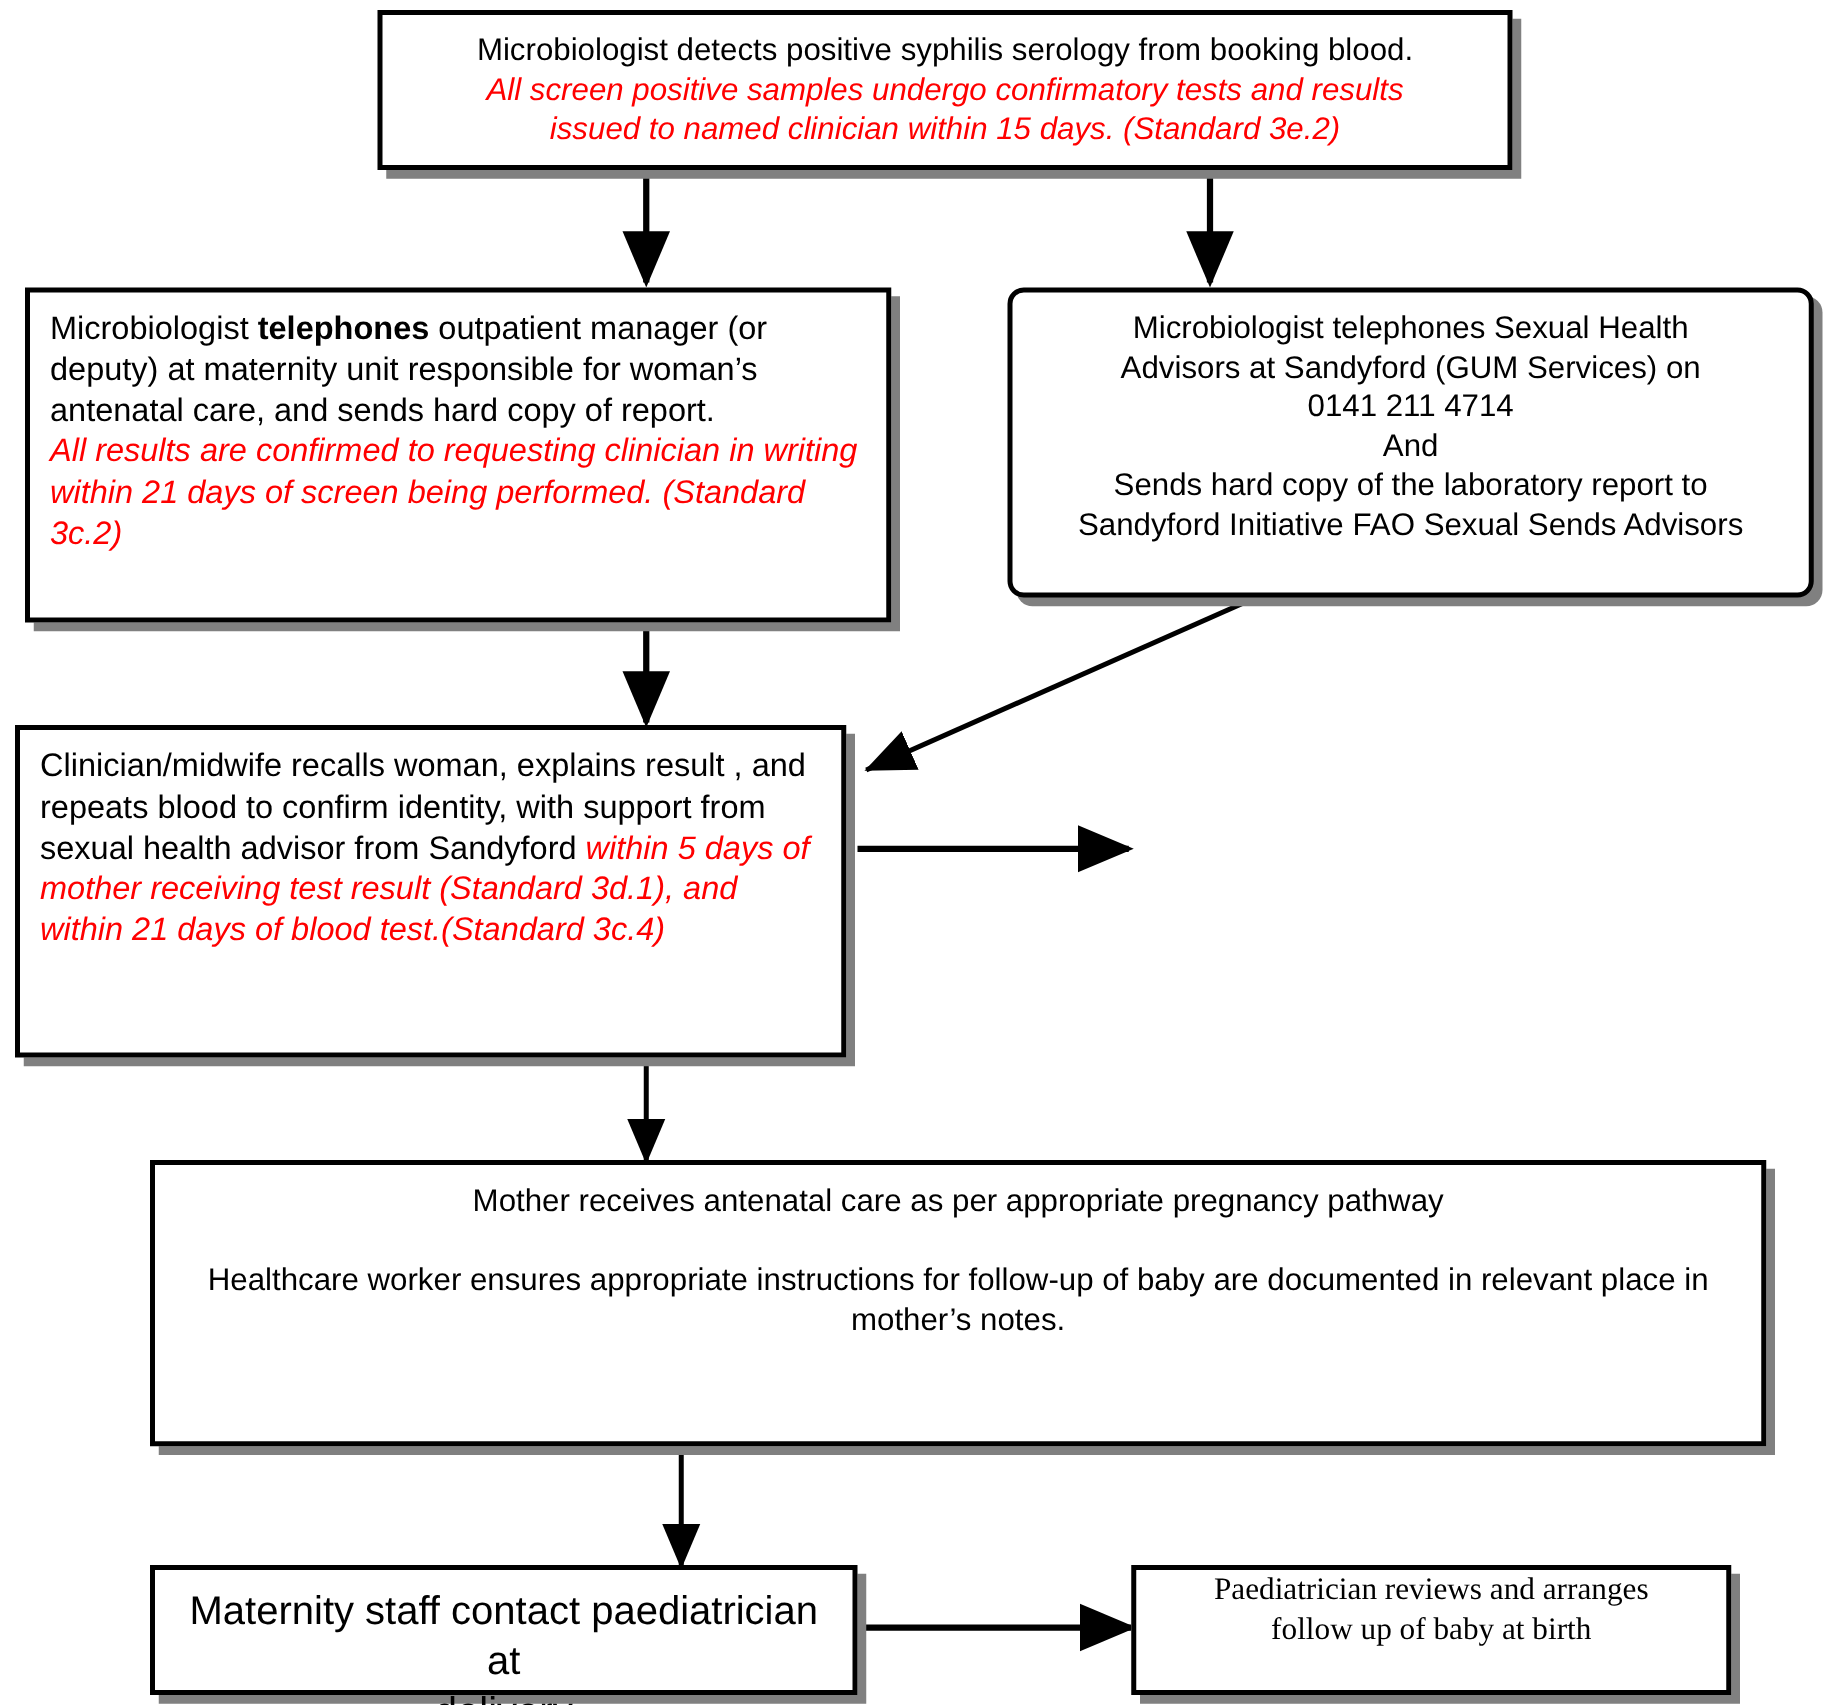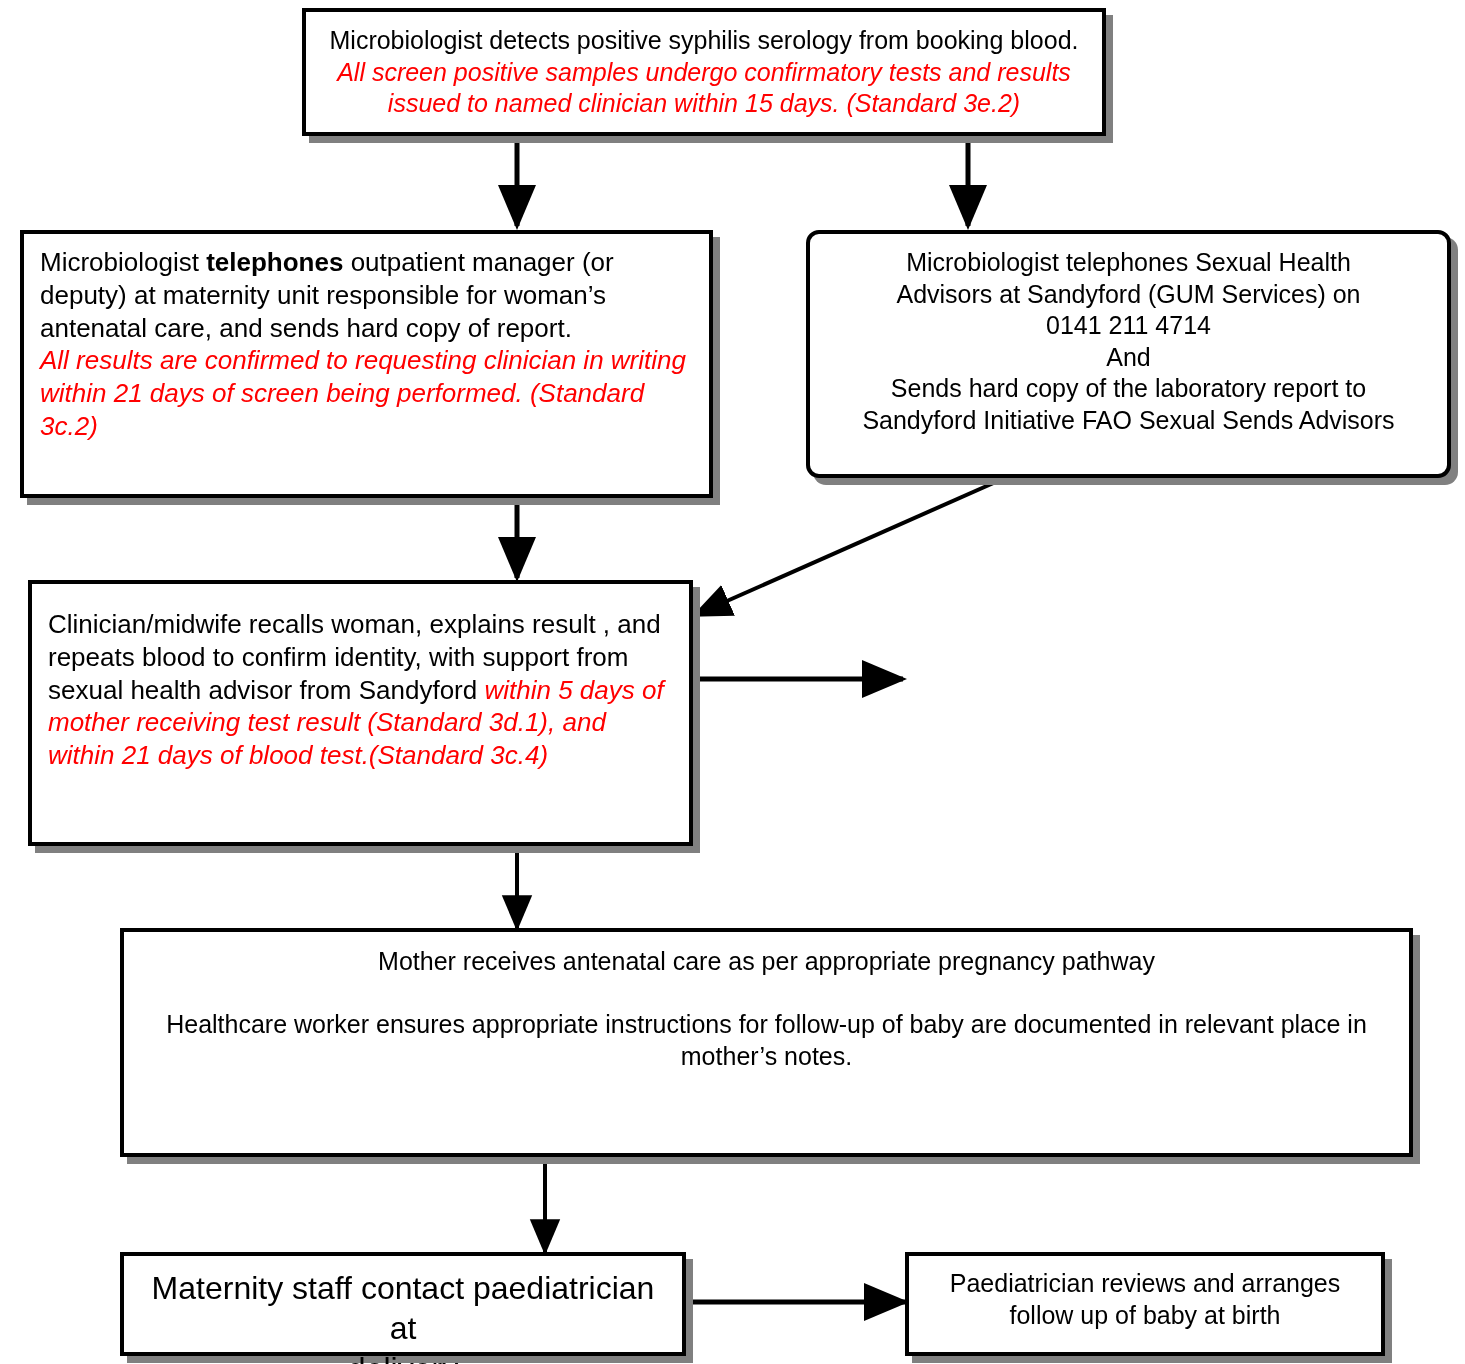--- a/index.html
+++ b/index.html
@@ -72,21 +72,21 @@
 
     <line x1="686" y1="679" x2="903" y2="679" stroke="#000000" stroke-width="5" marker-end="url(#ah)"></line>
 
     <line x1="517" y1="846" x2="517" y2="928" stroke="#000000" stroke-width="4" marker-end="url(#ah)"></line>
 
     <line x1="545" y1="1157" x2="545" y2="1252" stroke="#000000" stroke-width="4" marker-end="url(#ah)"></line>
 
     <line x1="689" y1="1302" x2="905" y2="1302" stroke="#000000" stroke-width="5" marker-end="url(#ah)"></line>
   </svg>
 
-  <div class="node center" style="left:302px; top:8px; width:804px; height:128px; font-size:25px; padding-top:13px;">
+  <div class="node center" style="left:302px; top:8px; width:908px; height:128px; font-size:25px; padding-top:13px;">
     <div>Microbiologist detects positive syphilis serology from booking blood.</div>
     <div class="red">All screen positive samples undergo confirmatory tests and results</div>
     <div class="red">issued to named clinician within 15 days.  (Standard 3e.2)</div>
   </div>
 
   <div class="node left" style="left:20px; top:230px; width:693px; height:268px; font-size:26px; padding:12px 16px;">
     <div>
       <span>Microbiologist </span><span class="bold">telephones</span><span> outpatient manager (or deputy) at maternity unit responsible for woman’s antenatal care, and sends hard copy of report.</span>
     </div>
     <div class="red">All results are confirmed to requesting clinician in writing within 21 days of screen being performed. (Standard 3c.2)</div>
@@ -94,36 +94,36 @@
 
   <div class="node center" style="left:806px; top:230px; width:645px; height:248px; font-size:25px; padding-top:13px;border-radius:13px;">
     <div>Microbiologist telephones Sexual Health</div>
     <div>Advisors at Sandyford (GUM Services) on</div>
     <div>0141 211 4714</div>
     <div>And</div>
     <div>Sends hard copy of the laboratory report to</div>
     <div>Sandyford Initiative FAO Sexual Sends Advisors</div>
   </div>
 
-  <div class="node left" style="left:28px; top:580px; width:665px; height:266px; font-size:26px; padding:24px 16px;">
+  <div class="node left" style="left:12px; top:580px; width:665px; height:266px; font-size:26px; padding:12px 16px;">
     <div>
       <span>Clinician/midwife recalls woman, explains result , and repeats blood to confirm identity, with support from sexual health advisor from Sandyford </span><span class="red">within 5 days of mother receiving test result (Standard 3d.1), and within 21 days of blood test.(Standard 3c.4)</span>
     </div>
   </div>
 
 
   <div class="node center" style="left:120px; top:928px; width:1293px; height:229px; font-size:25px; padding:14px 22px;">
     <div>Mother receives antenatal care as per appropriate pregnancy pathway</div>
     <span class="blank-line"></span>
     <div>Healthcare worker ensures appropriate instructions for follow-up of baby are documented in relevant place in mother’s notes.</div>
   </div>
 
   <div class="node center" style="left:120px; top:1252px; width:566px; height:104px; font-size:32px; padding-top:12px;">
     <div>Maternity staff contact paediatrician at</div>
     <div>delivery</div>
   </div>
 
-  <div class="node center" style="left:905px; top:1252px; width:480px; height:104px; font-size:25px; padding-top:12px;">
+  <div class="node center" style="left:905px; top:1252px; width:480px; height:104px; font-size:25px; padding-top:0;font-family:Liberation Serif, serif;">
     <div>Paediatrician reviews and arranges</div>
     <div>follow up of baby at birth</div>
   </div>
 
 </div>
 
 </body></html>

